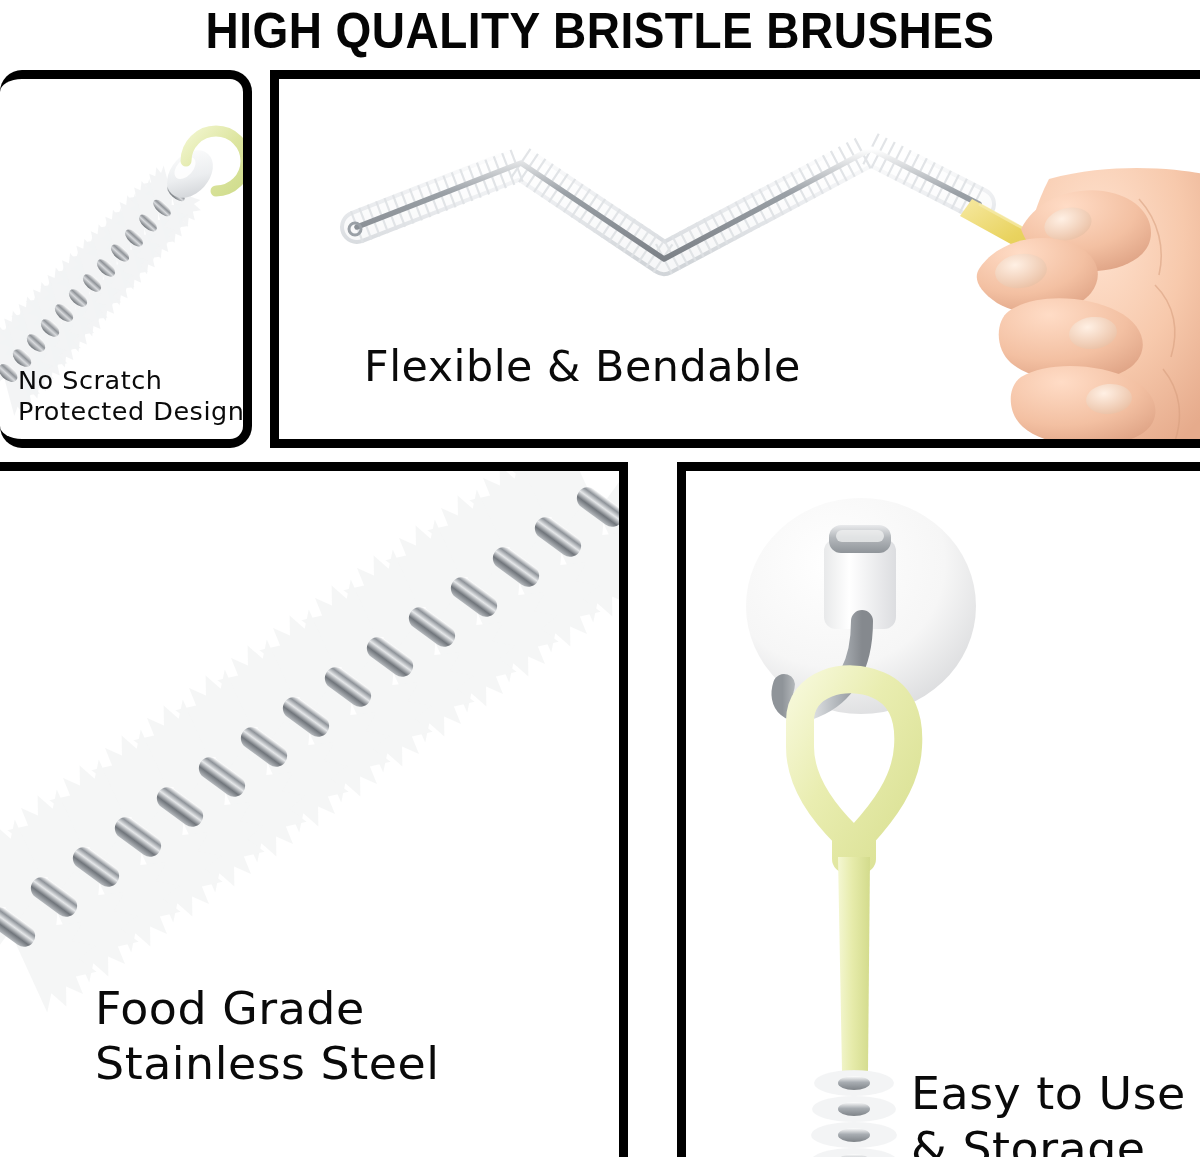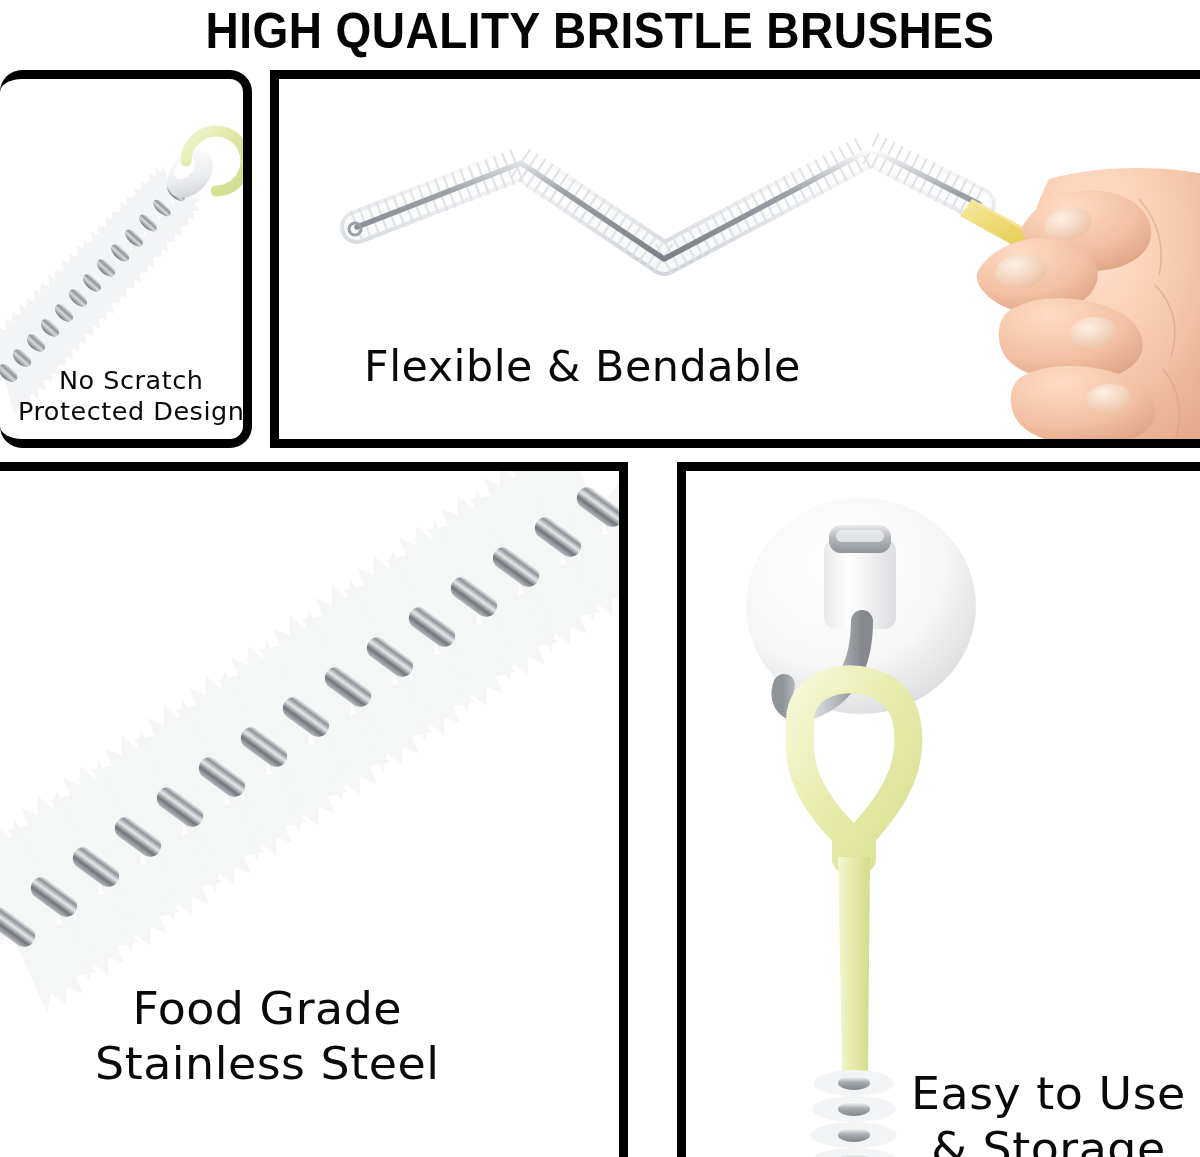--- a/index.html
+++ b/index.html
@@ -1,18 +1,18 @@
 <!DOCTYPE html>
 <html><head>
 <meta charset="utf-8">
 <style>
   html,body{margin:0;padding:0;background:#ffffff;}
   body{width:1200px;height:1157px;overflow:hidden;
        font-family:"Liberation Sans","DejaVu Sans",sans-serif;color:#111;}
-  #root{position:relative;width:1200px;height:1157px;background:#fff;text-align:center;}
+  #root{position:relative;width:1200px;height:1157px;background:#fff;}
 
   
   .title{
     position:absolute;left:0;top:0;width:1200px;height:62px;
     display:flex;align-items:center;justify-content:center;
     font-family:"Liberation Sans","DejaVu Sans",sans-serif;
     font-weight:bold;font-size:50px;line-height:50px;
     letter-spacing:0.5px;color:#050505;
     transform:scaleX(0.92);transform-origin:50% 50%;
     white-space:nowrap;

